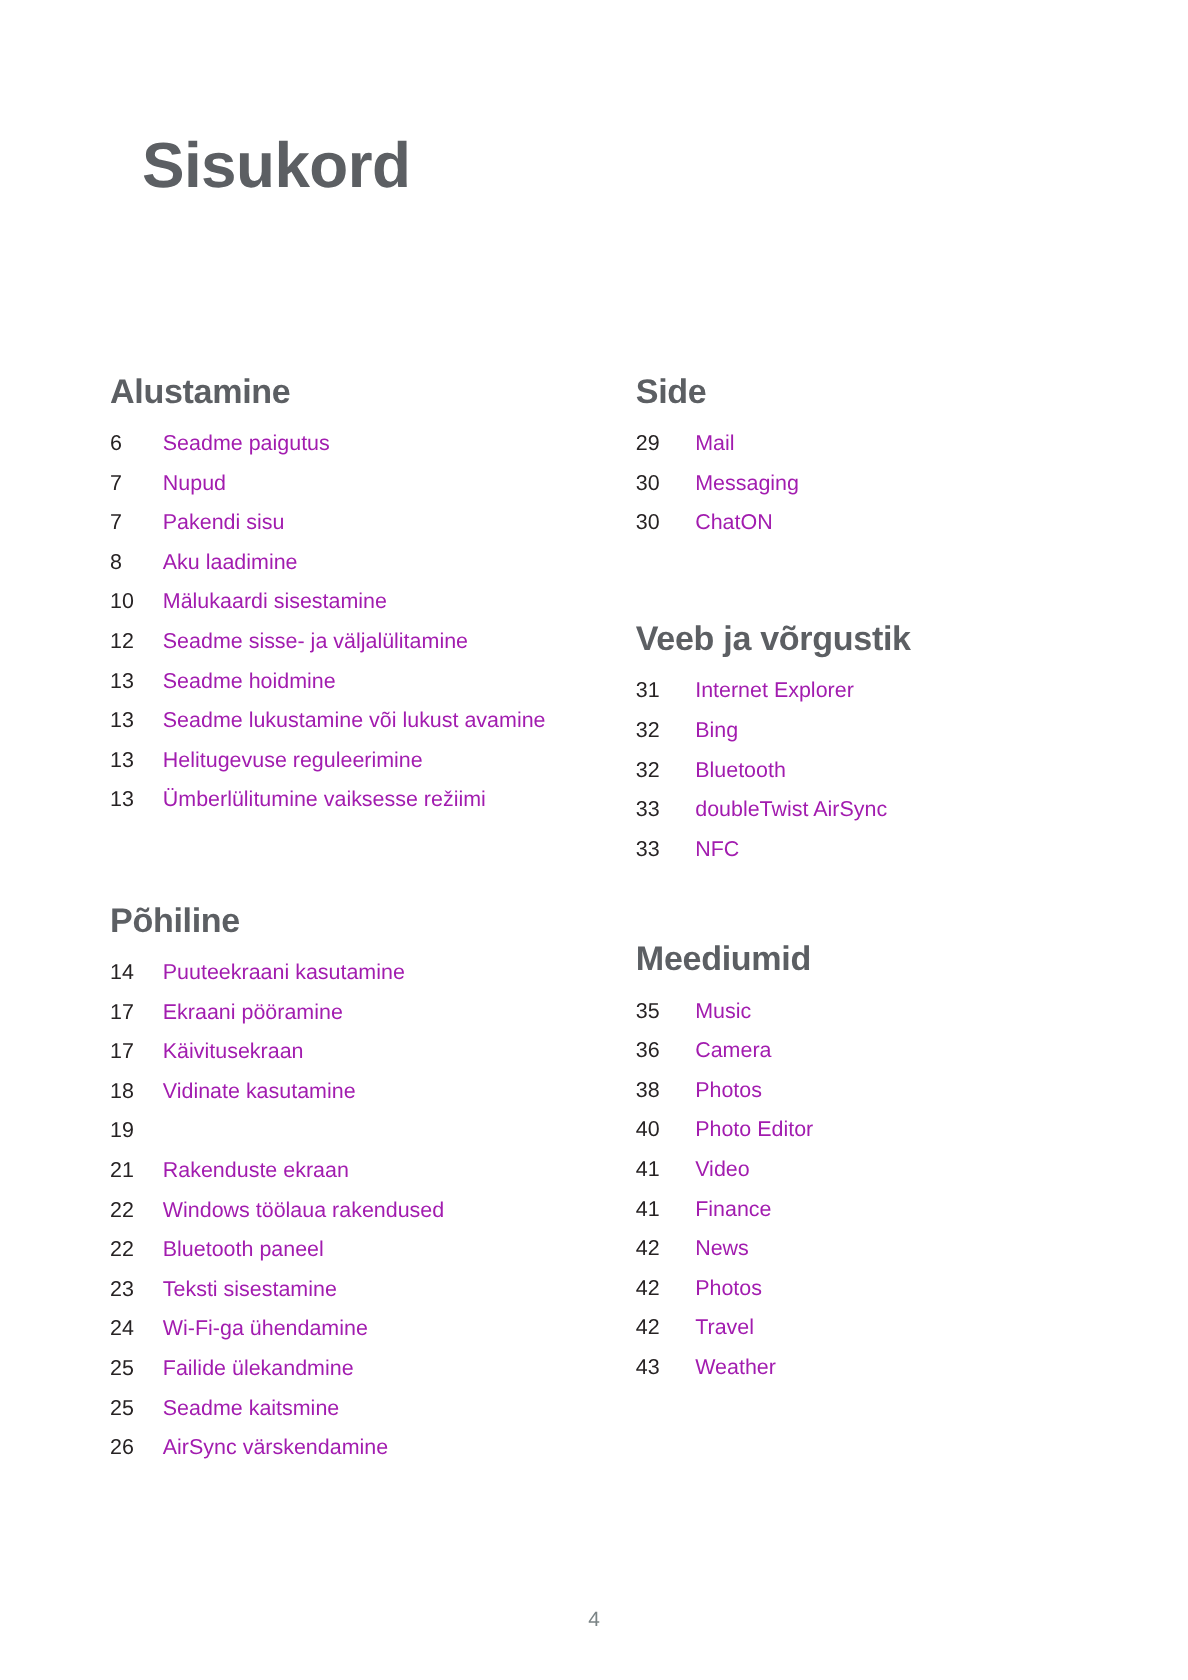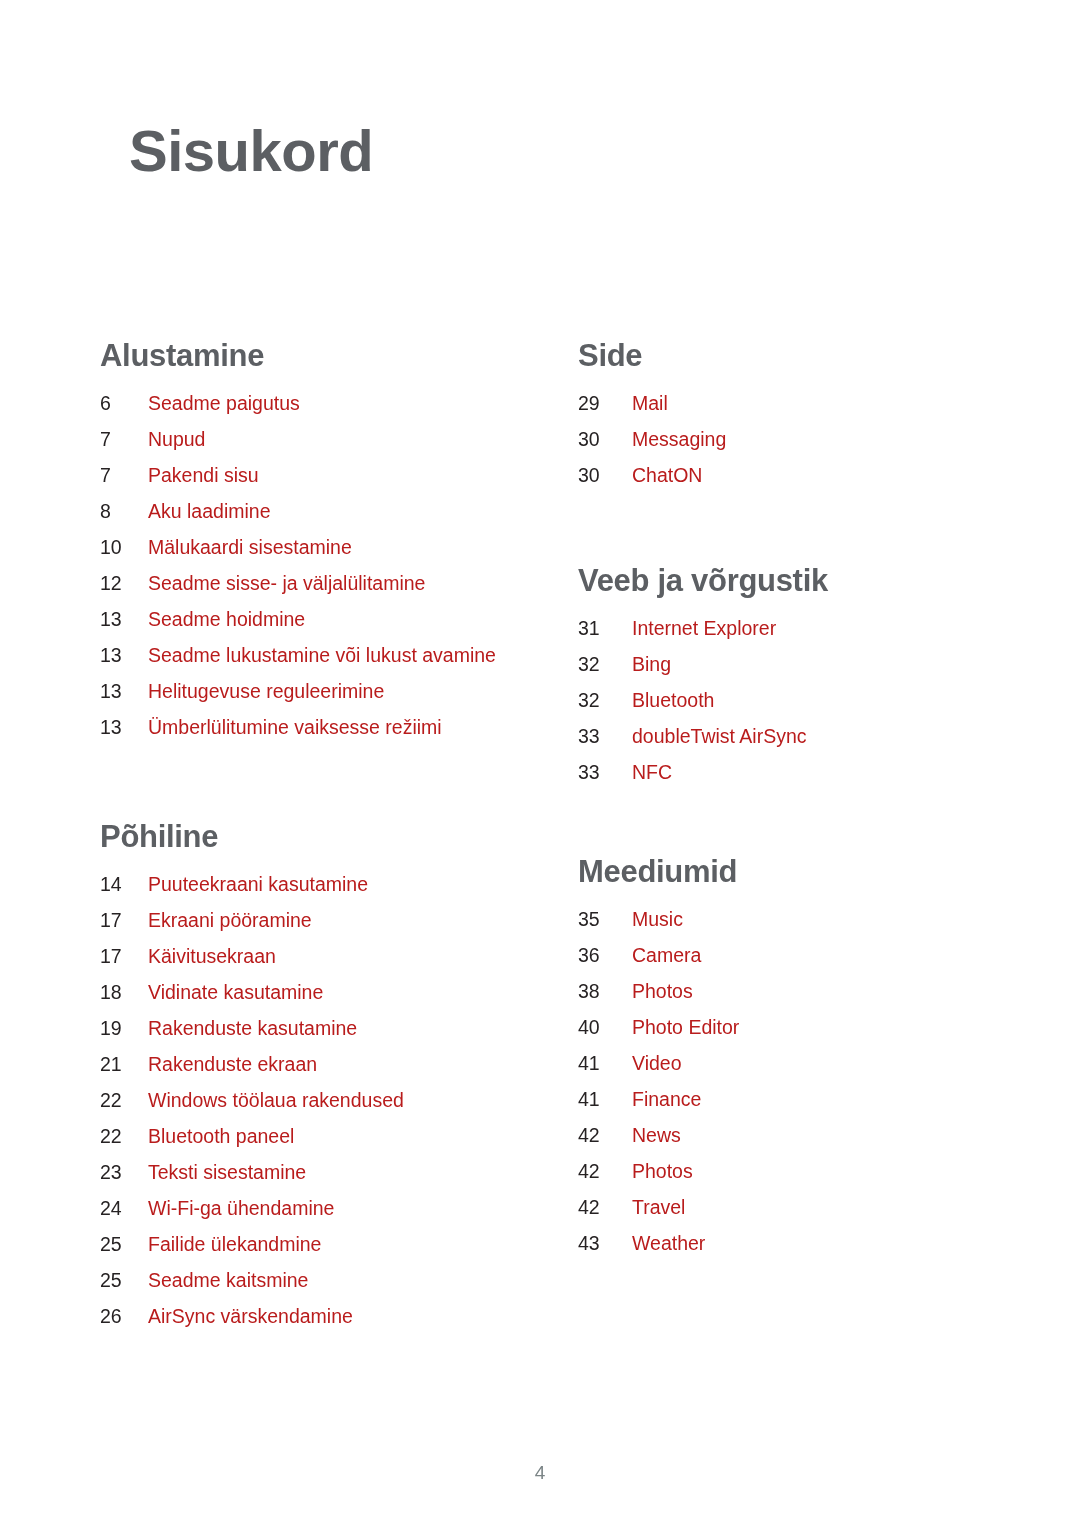--- a/index.html
+++ b/index.html
@@ -71,21 +71,21 @@
   }
   .toc-page {
     flex: 0 0 auto;
     text-align: left;
     color: #262223;
   }
   .col-left .toc-page { width: 48px; }
   .col-right .toc-page { width: 54px; }
   .toc-label {
     flex: 0 1 auto;
-    color: #b91c1c;
+    color: #a21caf;
   }
 
   .gap-sections { height: 76px; }
   .gap-sections-right-a { height: 72px; }
   .gap-sections-right-b { height: 66px; }
 
   .folio {
     position: absolute;
     left: 0;
     top: 1462px;
@@ -168,21 +168,20 @@
           <li class="toc-item">
             <span class="toc-page">17</span>
             <span class="toc-label">Käivitusekraan</span>
           </li>
           <li class="toc-item">
             <span class="toc-page">18</span>
             <span class="toc-label">Vidinate kasutamine</span>
           </li>
           <li class="toc-item">
             <span class="toc-page">19</span>
-            <span class="toc-label">Rakenduste kasutamine</span>
           </li>
           <li class="toc-item">
             <span class="toc-page">21</span>
             <span class="toc-label">Rakenduste ekraan</span>
           </li>
           <li class="toc-item">
             <span class="toc-page">22</span>
             <span class="toc-label">Windows töölaua rakendused</span>
           </li>
           <li class="toc-item">

